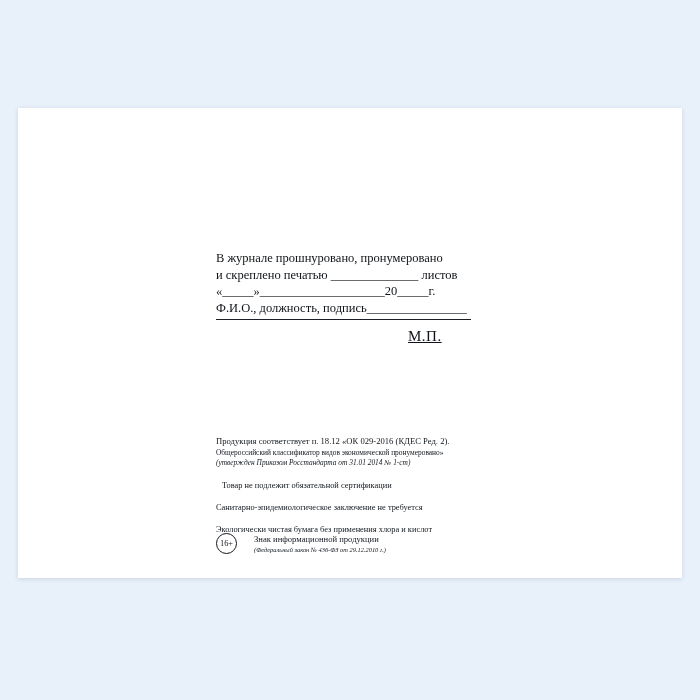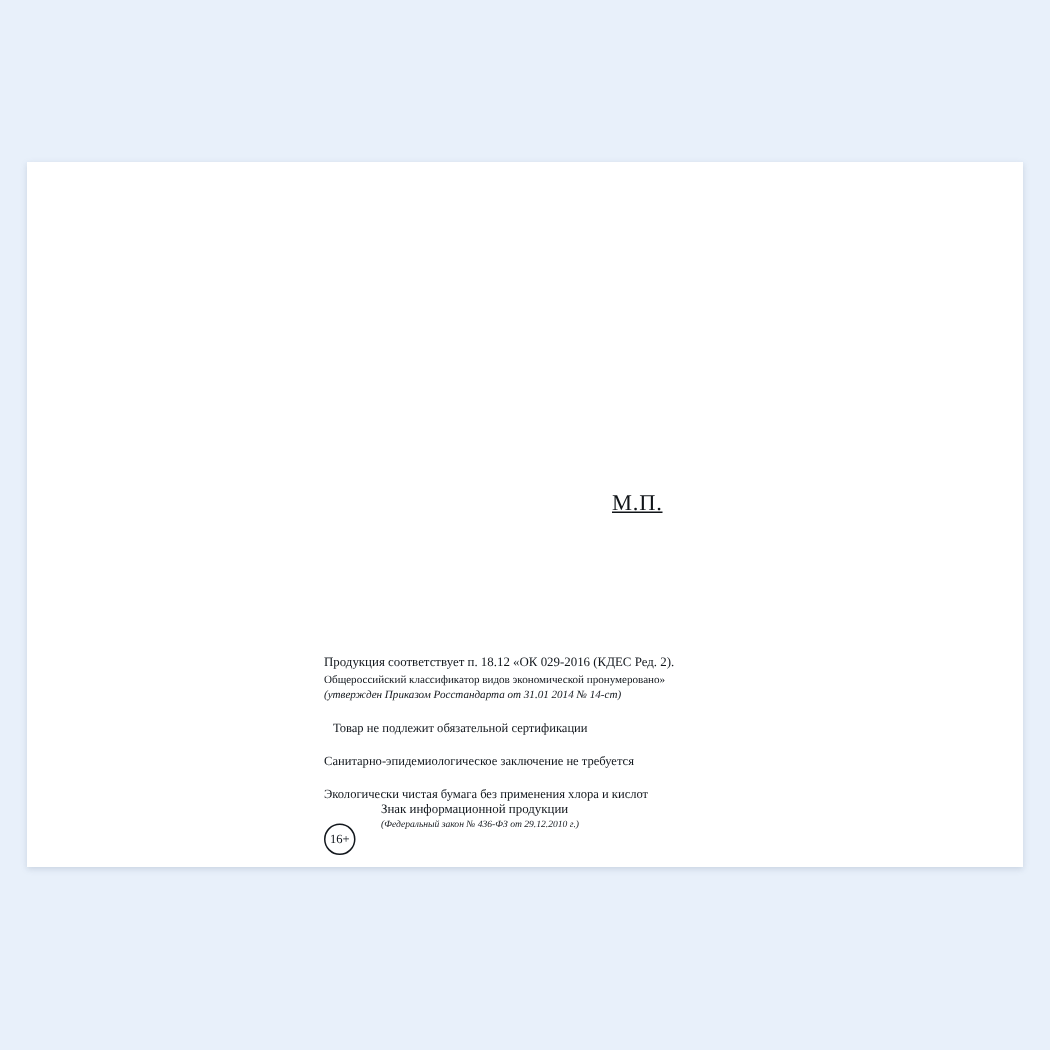--- a/index.html
+++ b/index.html
@@ -108,21 +108,21 @@
     height: 19px;
     border-radius: 50%;
     border: 1.2px solid #12171d;
     display: flex;
     align-items: center;
     justify-content: center;
     font-size: 8.4px;
     font-weight: normal;
     color: #12171d;
     flex: 0 0 auto;
-    margin-top: 17px;
+    margin-top: 1px;
   }
   .age-texts {
     margin-left: 17px;
     padding-top: 2px;
   }
   .age-title {
     font-size: 8.6px;
     line-height: 11px;
     white-space: nowrap;
     color: #12171d;
@@ -135,27 +135,34 @@
     color: #12171d;
   }
 </style>
 </head>
 <body>
 
 <div class="stage">
   <div class="page-sheet">
     <div class="content">
 
+      <div class="cert-block">
+        <div class="cert-line">В журнале прошнуровано, пронумеровано</div>
+        <div class="cert-line">и скреплено печатью ______________ листов</div>
+        <div class="cert-line">«_____»____________________20_____г.</div>
+        <div class="cert-line">Ф.И.О., должность, подпись________________</div>
+        <div class="rule-line"></div>
+      </div>
 
       <div class="mp">М.П.</div>
 
       <div class="legal">
         <div class="l1">Продукция соответствует п. 18.12 «ОК 029-2016 (КДЕС Ред. 2).</div>
         <div class="l2">Общероссийский классификатор видов экономической пронумеровано»</div>
-        <div class="l3">(утвержден Приказом Росстандарта от 31.01 2014 № 14-ст)</div>
+        <div class="l3">(утвержден Приказом Росстандарта от 31.01 2014 № 1-ст)</div>
         <div class="spaced indent">Товар не подлежит обязательной сертификации</div>
         <div class="spaced">Санитарно-эпидемиологическое заключение не требуется</div>
         <div class="spaced">Экологически чистая бумага без применения хлора и кислот</div>
       </div>
 
       <div class="age-row">
         <div class="age-badge">16+</div>
         <div class="age-texts">
           <div class="age-title">Знак информационной продукции</div>
           <div class="age-sub">(Федеральный закон № 436-ФЗ от 29.12.2010 г.)</div>

